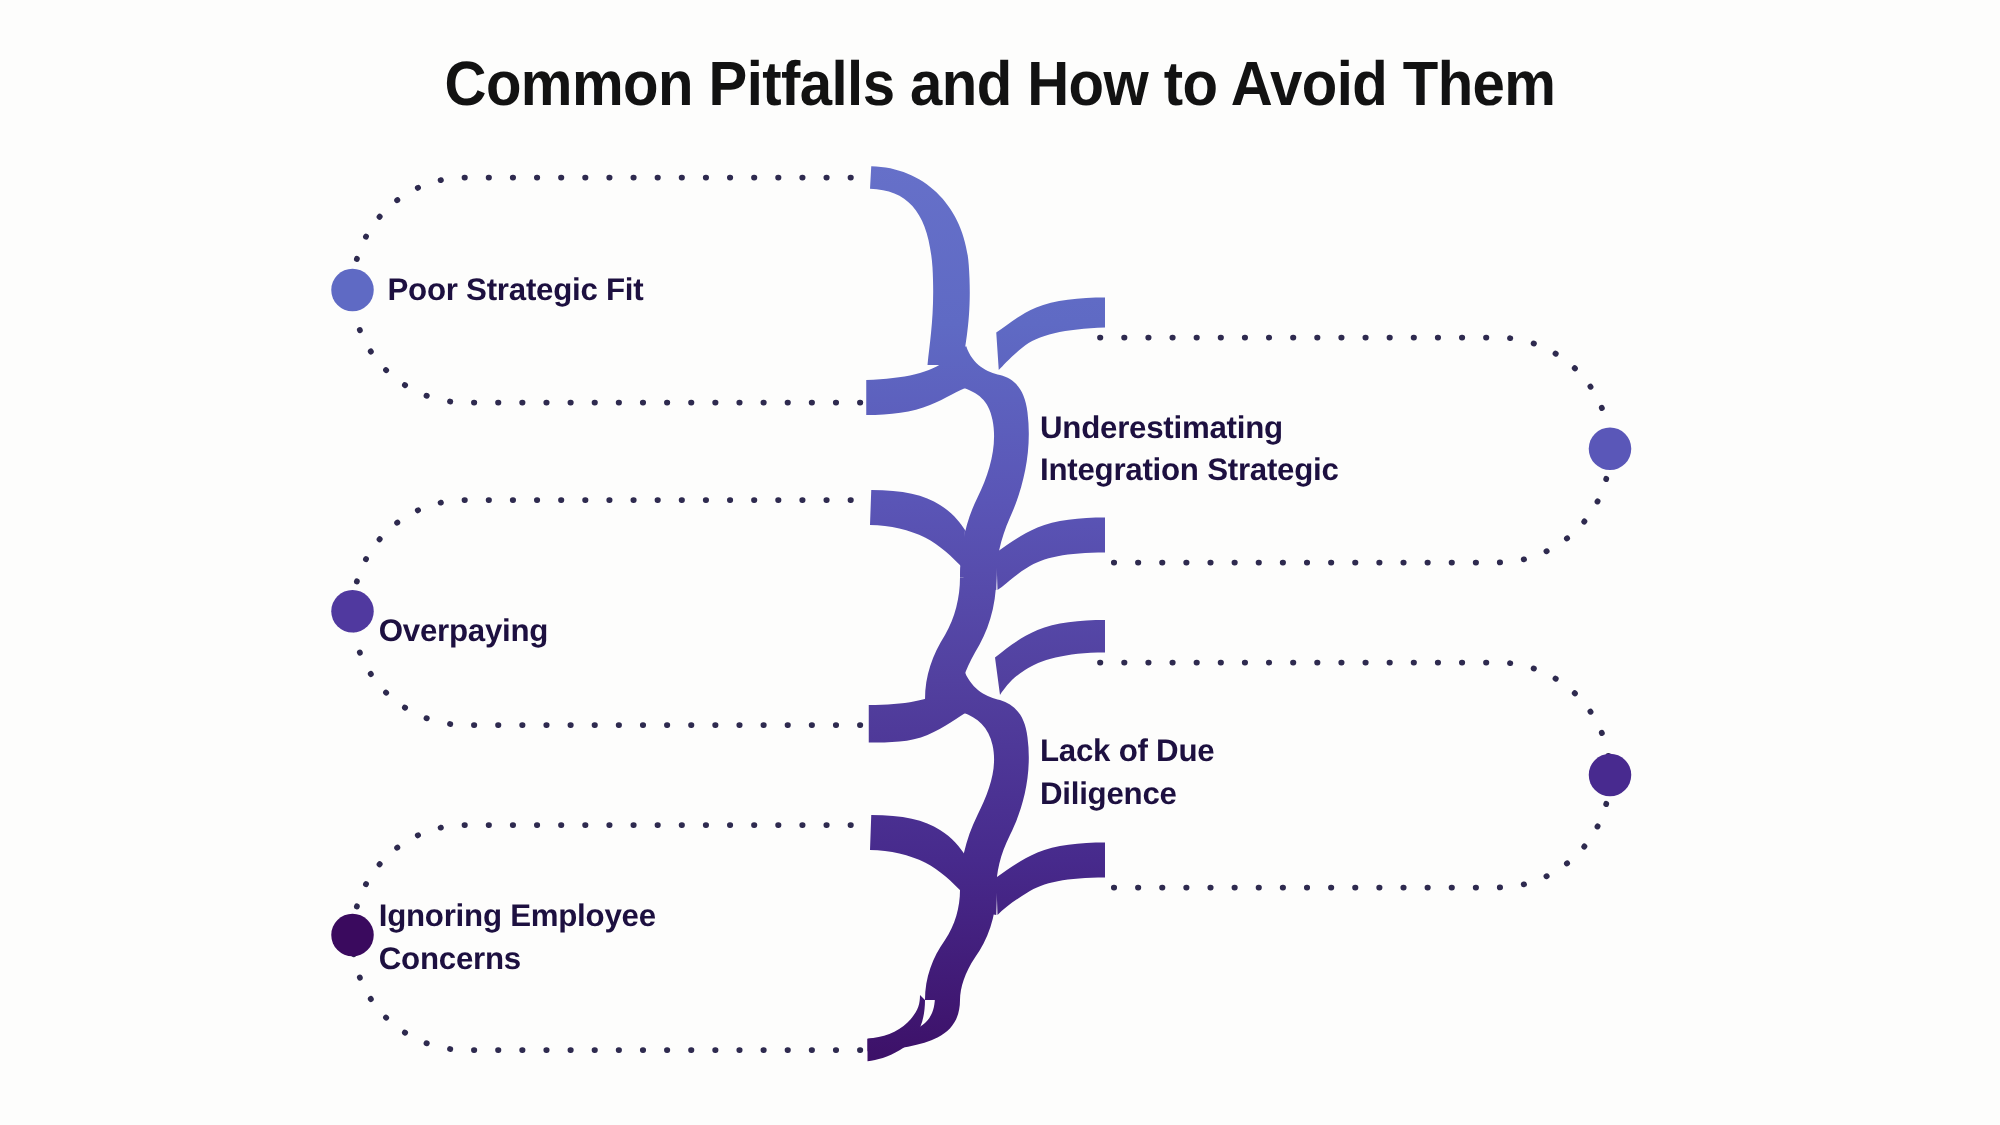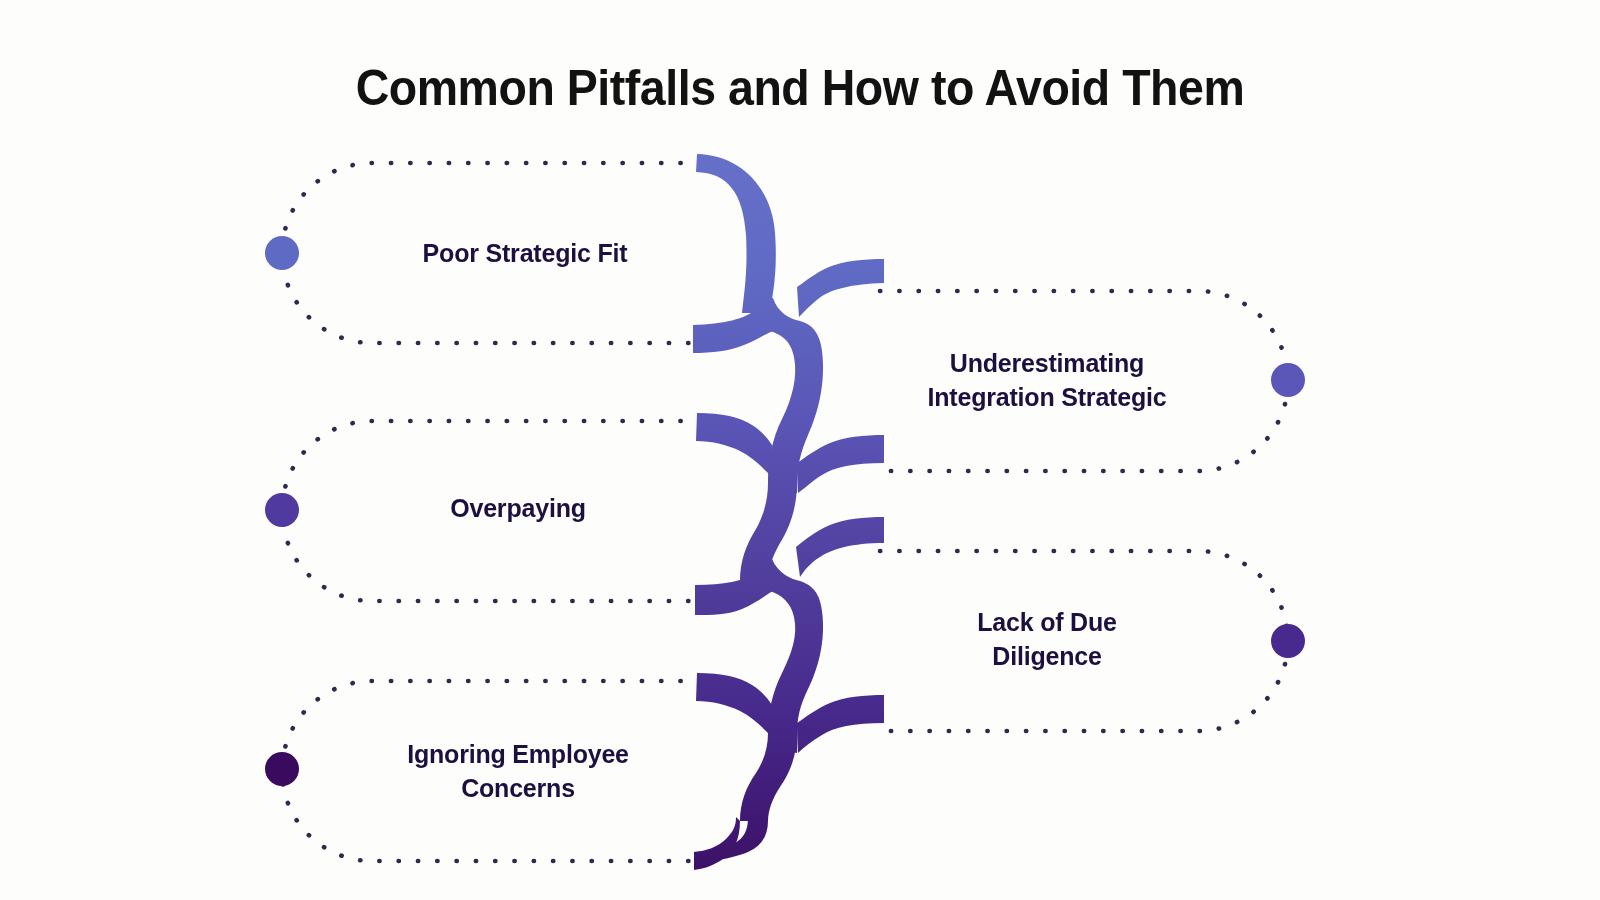--- a/index.html
+++ b/index.html
@@ -3,21 +3,21 @@
 <meta charset="utf-8">
 <style>
   html,body{margin:0;padding:0;}
   body{
     width:1600px;height:900px;
     background:#fdfdfc;
     font-family:"Liberation Sans", sans-serif;
     overflow:hidden;
     position:relative;
   }
-  #stage{position:absolute;inset:0;margin-top:21px;}
+  #stage{position:absolute;inset:0;}
 
   #title{
     position:absolute;
     top:38px;left:0;width:1600px;
     text-align:center;
     font-size:50px;
     font-weight:bold;
     letter-spacing:-0.5px;
     color:#121212;
     font-family:"Liberation Sans", sans-serif;
@@ -27,21 +27,20 @@
   }
 
   #diagram{position:absolute;top:0;left:0;width:1600px;height:900px;}
 
   .node-label{
     position:absolute;
     color:#1d1040;
     font-weight:bold;
     font-size:25px;
     line-height:1.36;
-    text-align:center;
     font-family:"Liberation Sans", sans-serif;
     letter-spacing:-0.2px;
     white-space:pre-line;
     transform:translateY(-50%);
   }
   .label-left{width:430px;}
   .label-right{width:430px;}
 </style>
 </head>
 <body>
@@ -208,21 +207,21 @@
       <circle cx="1288" cy="620" r="17" fill="#482a8f"></circle>
       <circle cx="282" cy="748" r="17" fill="#3a0a5e"></circle>
     </g>
   </svg>
 
   <div class="node-label label-left" style="left:310px; top:232px;">Poor Strategic Fit</div>
 
   <div class="node-label label-right" style="left:832px; top:359px;">Underestimating
 Integration Strategic</div>
 
-  <div class="node-label label-left" style="left:303px; top:487px;">Overpaying</div>
+  <div class="node-label label-left" style="left:303px; top:505px;">Overpaying</div>
 
   <div class="node-label label-left" style="left:303px; top:750px;">Ignoring Employee
 Concerns</div>
 
   <div class="node-label label-right" style="left:832px; top:618px;">Lack of Due
 Diligence</div>
 
 </div>
 
 </body></html>

